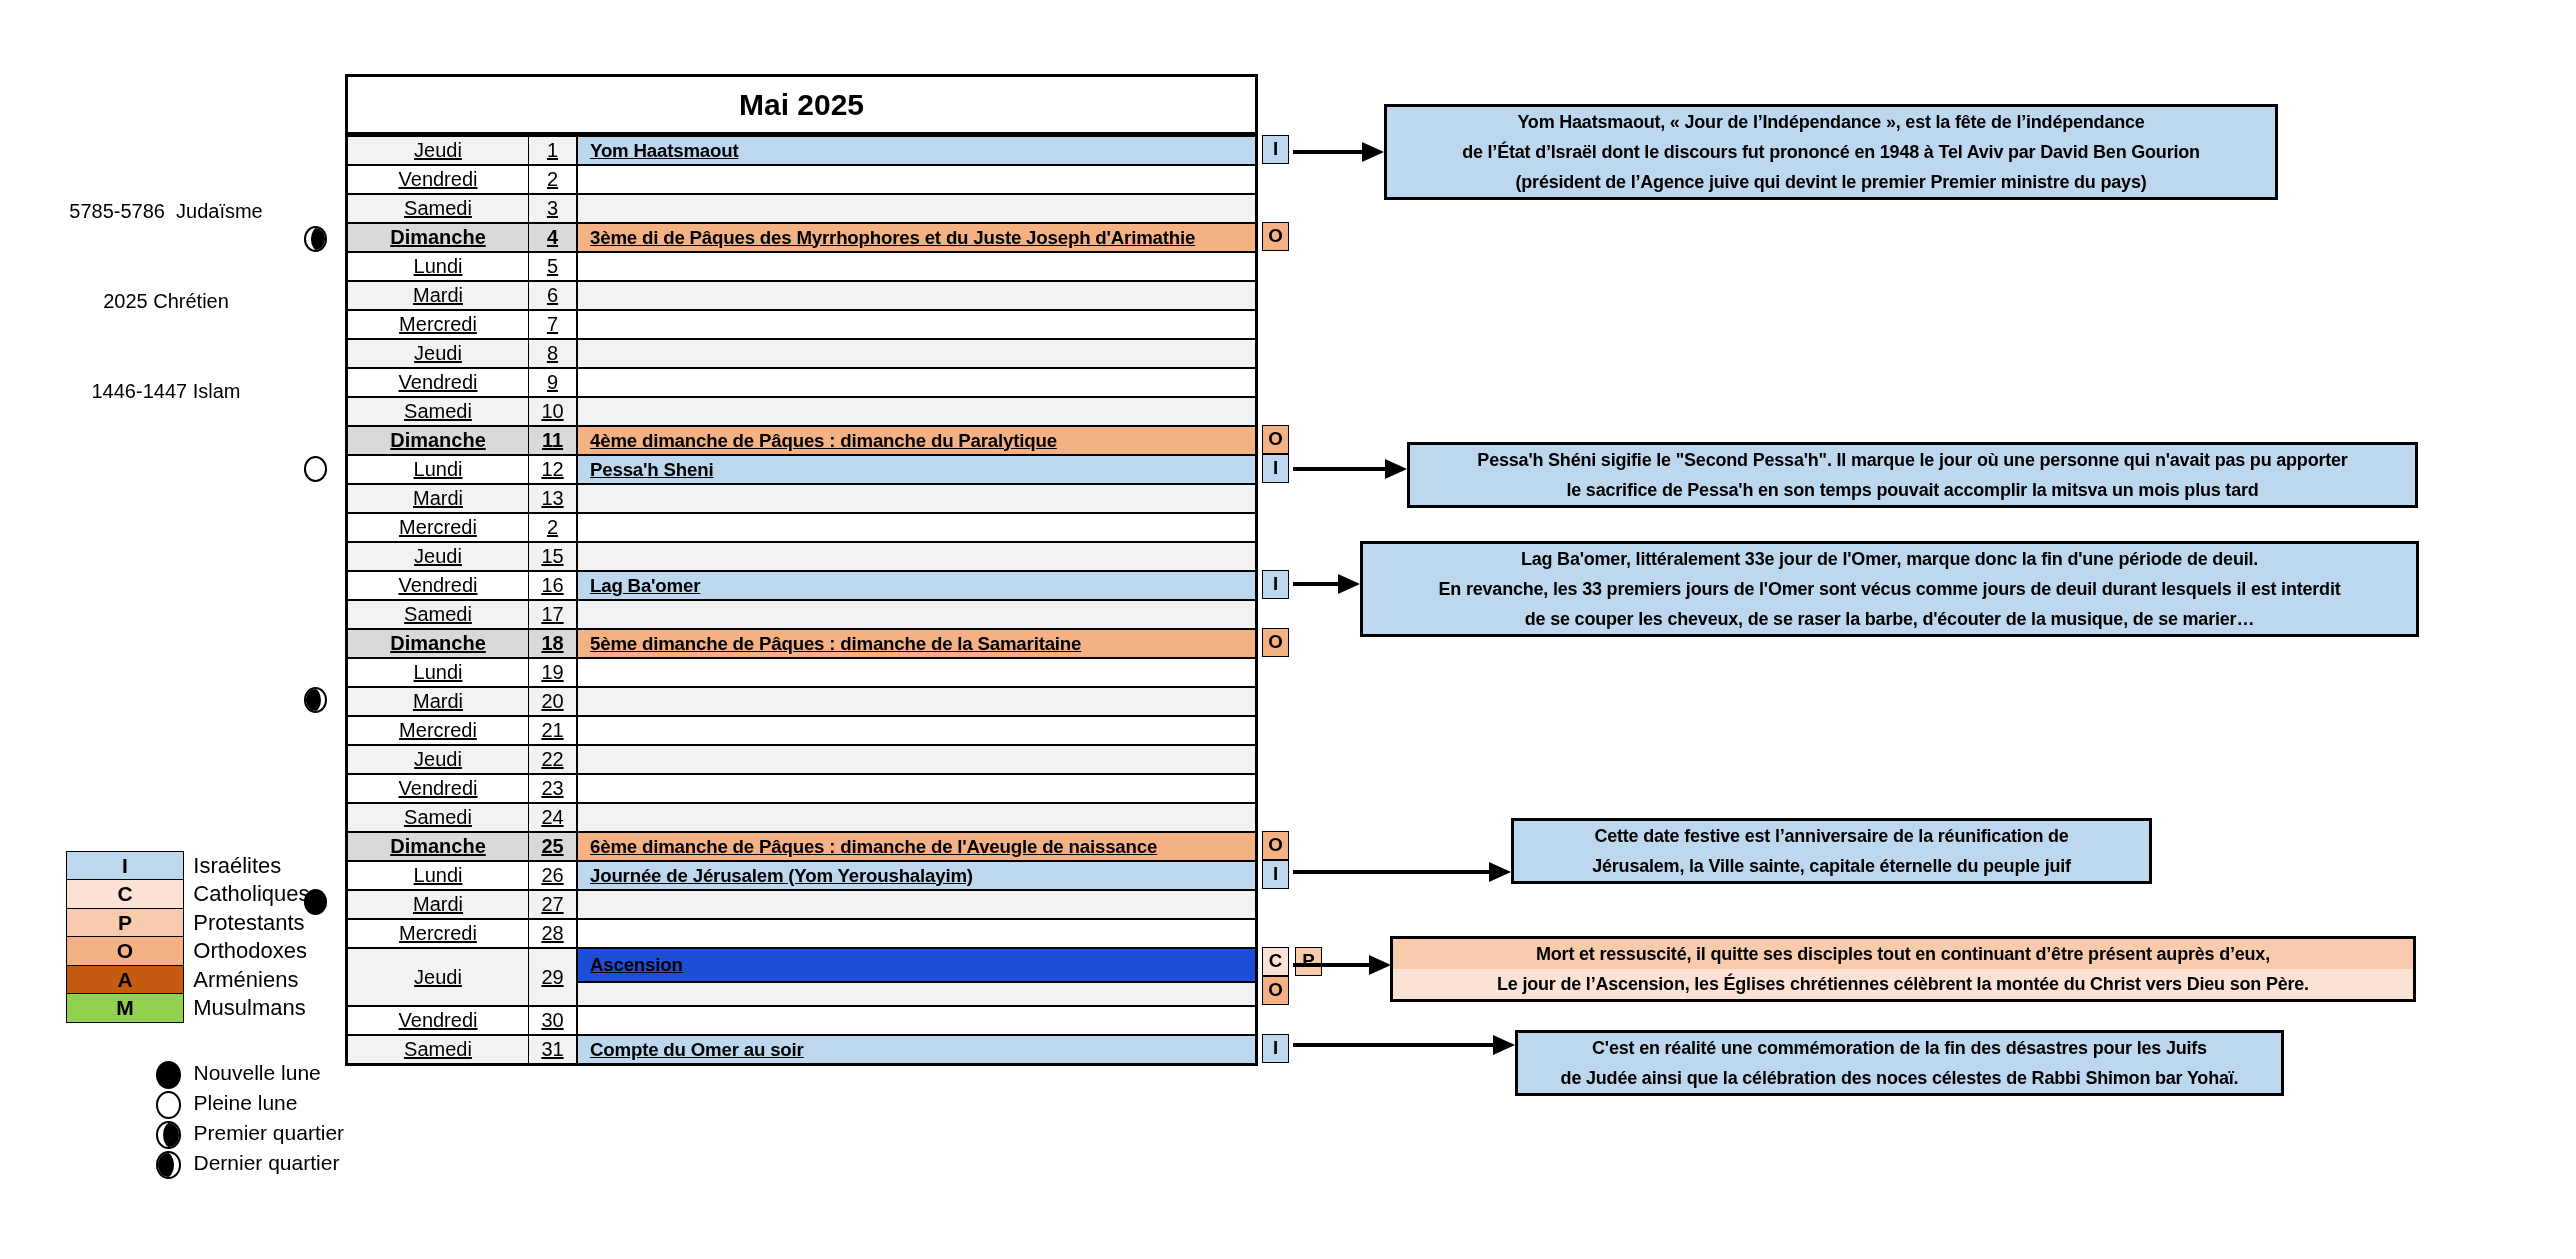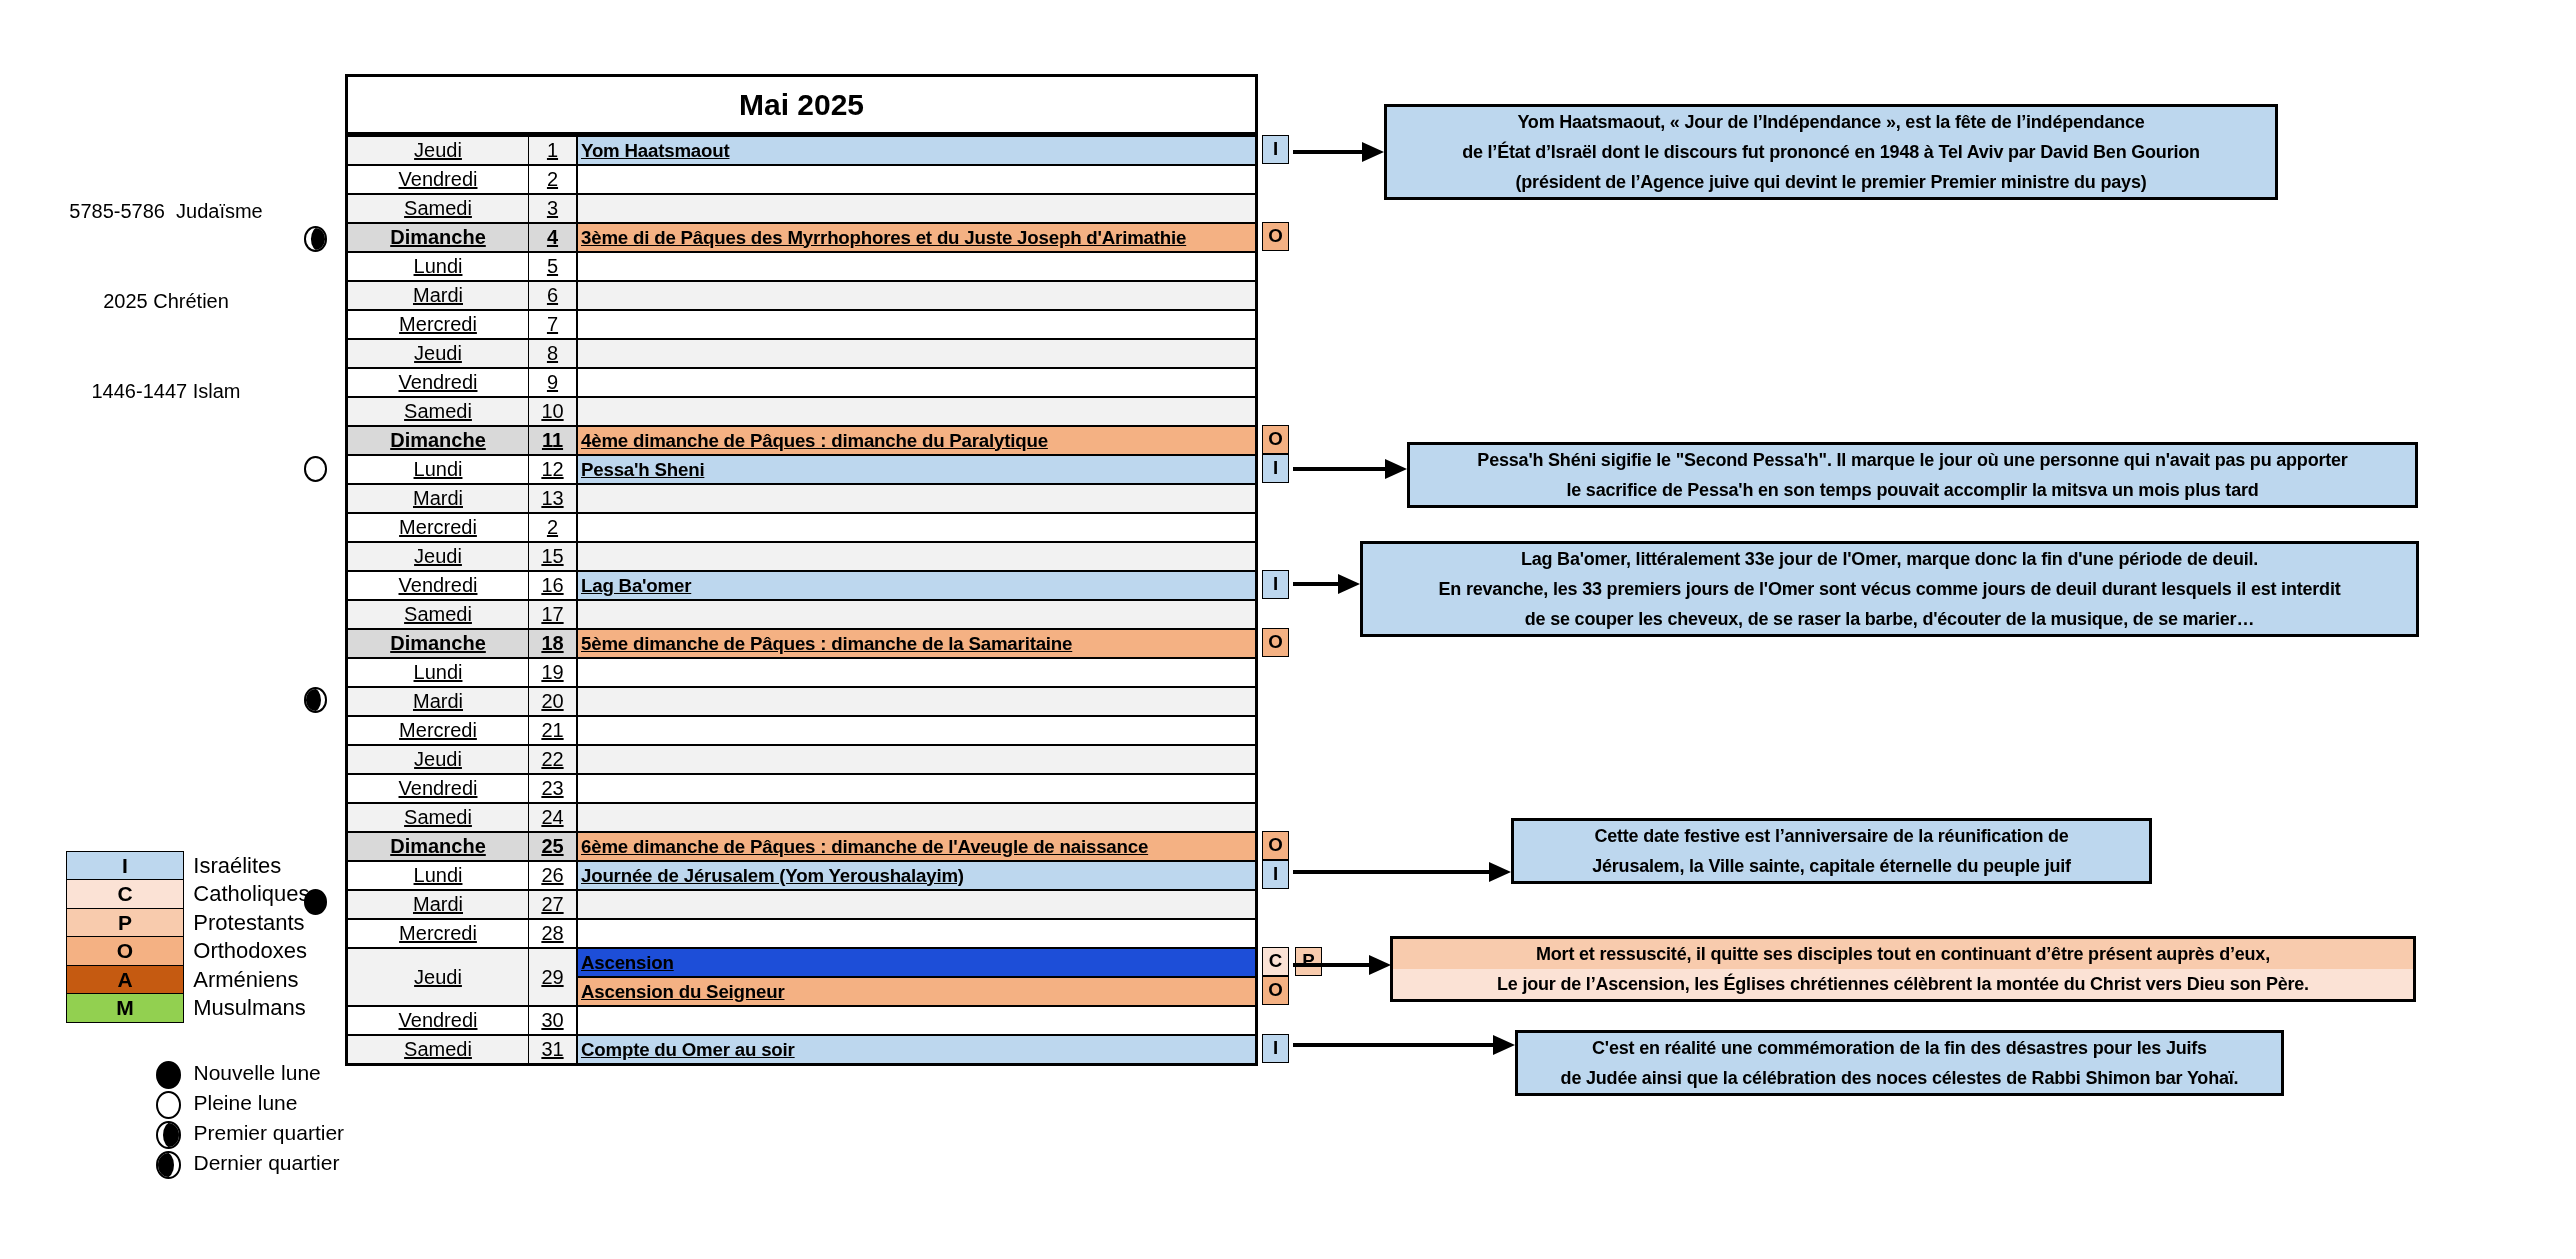--- a/index.html
+++ b/index.html
@@ -15,21 +15,21 @@
   .cal-title{height:55px;line-height:55px;text-align:center;font-weight:bold;font-size:30px;
              border-bottom:3.1px solid #000;}
   .cal-row{position:relative;display:flex;border-top:2.3px solid #000;box-sizing:border-box;background:#fff;text-decoration:underline;}
   .cal-row.stripe-gray{background:#F2F2F2;}
   .cell{box-sizing:border-box;display:flex;align-items:center;justify-content:center;
         font-size:20px;}
   .day{width:181px;border-right:1.6px solid #000;}
   .num{width:49px;border-right:2.3px solid #000;}
   .sunday .day,.sunday .num{background:#D9D9D9;font-weight:bold;}
   .event-area{flex:1;display:flex;flex-direction:column;}
-  .event-cell{height:32px;display:flex;align-items:center;padding-left:3px;
+  .event-cell{height:32px;display:flex;align-items:center;padding-left:12px;
               font-weight:bold;font-size:18.7px;letter-spacing:-0.2px;white-space:nowrap;}
   .sub1{border-bottom:2.3px solid #000;}
   .letter-box{position:absolute;width:25px;height:26.5px;line-height:26.5px;border:1.6px solid #000;
               text-align:center;font-weight:bold;font-size:18.7px;background:#fff;}
 
   
   .moon{position:absolute;width:23.4px;height:26px;border:2.3px solid #000;border-radius:50%;
         background:#fff;box-sizing:border-box;overflow:hidden;}
   .moon.nouvelle{background:#000;}
   .moon .inner{position:absolute;width:86%;height:110%;top:-5%;background:#000;border-radius:50%;}
@@ -278,21 +278,20 @@
           <div class="cell num">28</div>
           <div class="event-area">
             <div class="event-cell"></div>
           </div>
         </div>
         <div class="cal-row stripe-gray" style="height: 58px;">
           <div class="cell day">Jeudi</div>
           <div class="cell num">29</div>
           <div class="event-area">
             <div class="event-cell sub1" style="background: #1d4ed8;">Ascension</div>
-            <div class="event-cell" style="background: rgb(244, 177, 131);">Ascension du Seigneur</div>
           </div>
           <div class="letter-box" style="background: rgb(251, 226, 213); left: 914px; top: -1.6px;">C</div>
           <div class="letter-box" style="background: rgb(248, 203, 173); left: 947px; top: -1.6px;">P</div>
           <div class="letter-box" style="background: rgb(244, 177, 131); left: 914px; top: 27px;">O</div>
         </div>
         <div class="cal-row stripe-white" style="height: 29px;">
           <div class="cell day">Vendredi</div>
           <div class="cell num">30</div>
           <div class="event-area">
             <div class="event-cell"></div>

